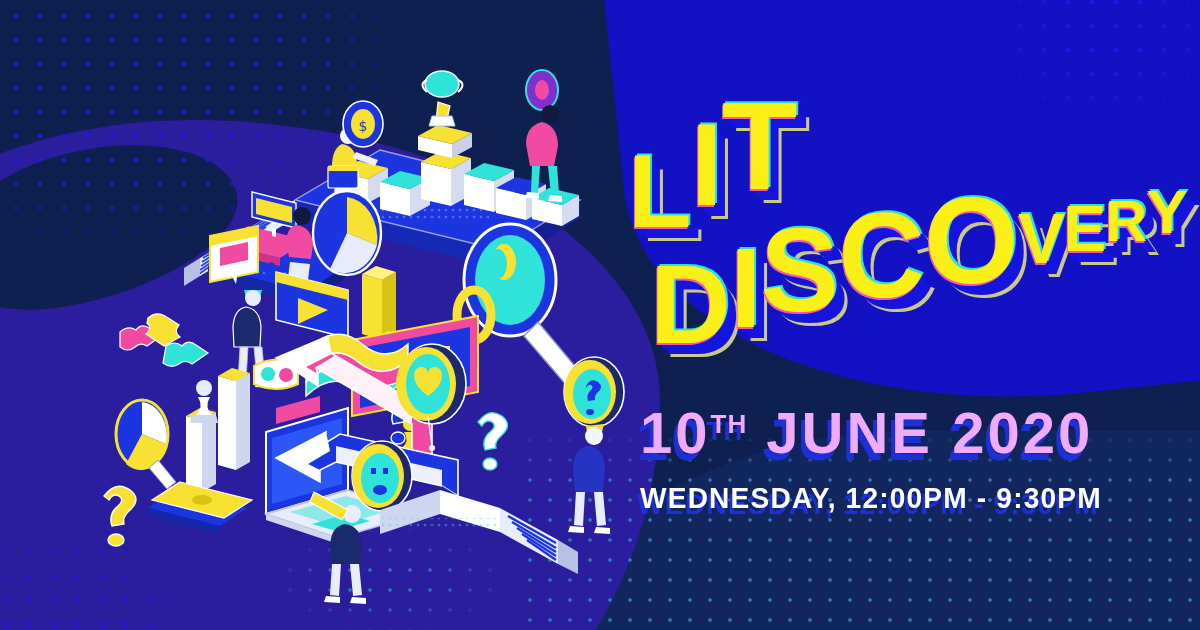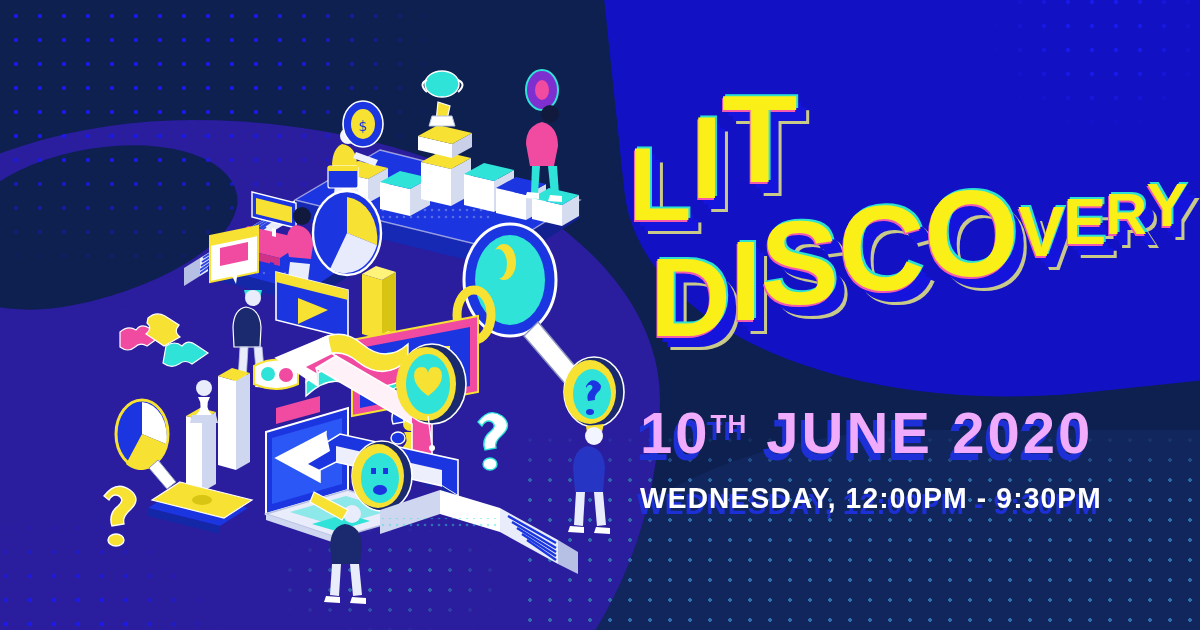--- a/index.html
+++ b/index.html
@@ -54,21 +54,21 @@
     -webkit-mask-image:radial-gradient(ellipse 150px 130px at 55% 20%,#000 28%,transparent 76%);
     mask-image:radial-gradient(ellipse 150px 130px at 55% 20%,#000 28%,transparent 76%);}
   .dots-br{left:520px;top:430px;width:700px;height:210px;
     -webkit-mask-image:linear-gradient(to bottom,transparent 0,#000 26%,#000 100%);
     mask-image:linear-gradient(to bottom,transparent 0,#000 26%,#000 100%);}
   .dots-cl{left:240px;top:520px;width:300px;height:120px;
     -webkit-mask-image:radial-gradient(ellipse 160px 70px at 50% 50%,#000 25%,transparent 78%);
     mask-image:radial-gradient(ellipse 160px 70px at 50% 50%,#000 25%,transparent 78%);}
 
   
-  #headline{position:absolute;left:598px;top:76px;width:600px;height:250px;text-align:center;}
+  #headline{position:absolute;left:598px;top:83px;width:600px;height:250px;text-align:center;}
   .hl-word{position:absolute;white-space:nowrap;font-weight:700;letter-spacing:-1px;}
   .hl-ch{
     display:inline-block;color:#faf018;
     text-shadow:
        2px -2px 0 #2de3d0,
       -1px  2px 0 #f45bb0,
        5px  6px 0 #1414dc,
       10px 11px 0 #1414dc,
       13px 14px 0 #c9c98a;
     font-family:"Liberation Sans","DejaVu Sans",sans-serif;

